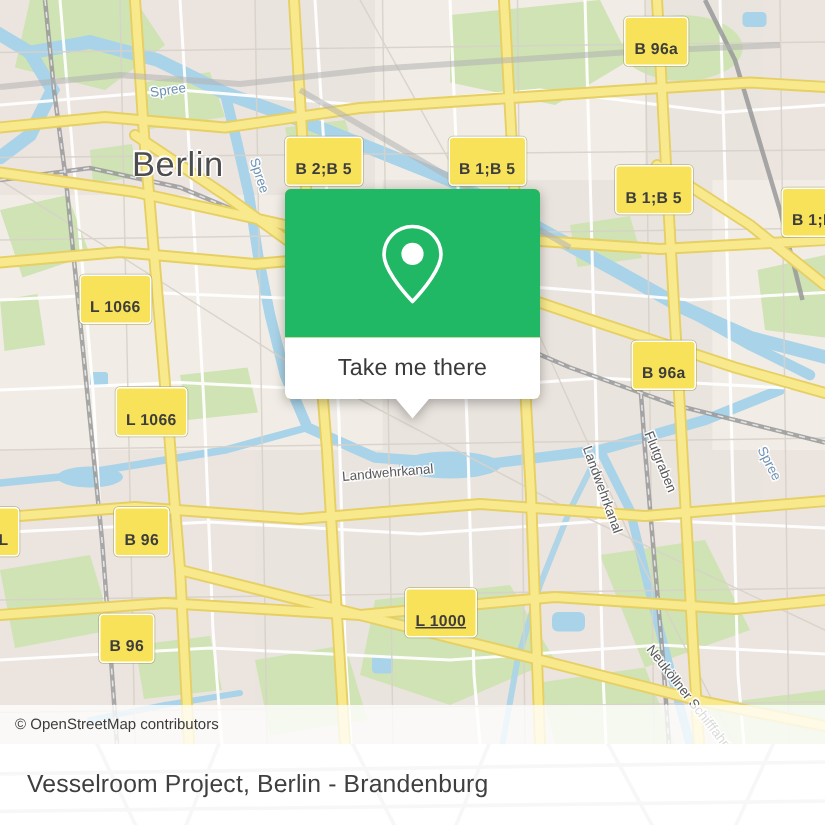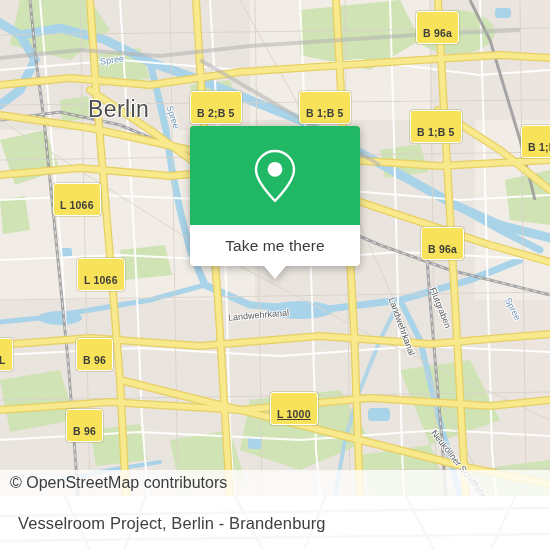--- a/index.html
+++ b/index.html
@@ -75,21 +75,21 @@
   .attribution {
     position: absolute;
     left: 0;
     bottom: 0;
     width: 550px;
     height: 26px;
     background: rgba(255,255,255,.78);
     display: flex;
     align-items: center;
     padding-left: 10px;
-    font-size: 16px;
+    font-size: 10px;
     color: #3c3c3c;
   }
 
   
   .card-wrap {
     position: absolute;
     left: 190px;
     top: 126px;
     width: 170px;
     filter: drop-shadow(0 2px 4px rgba(0,0,0,.30));

